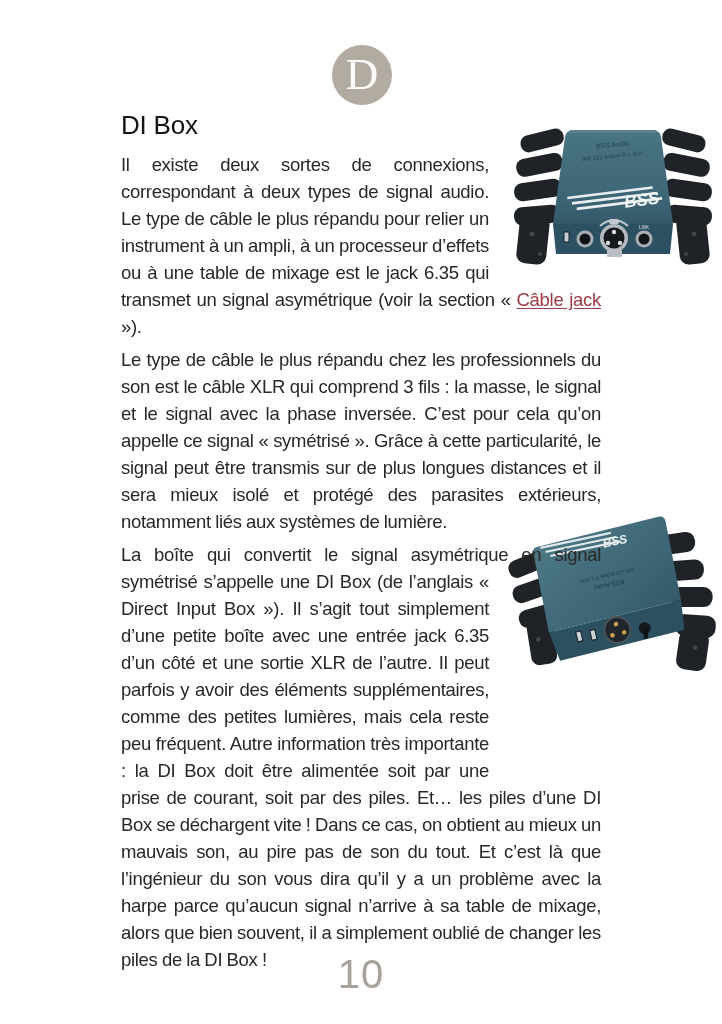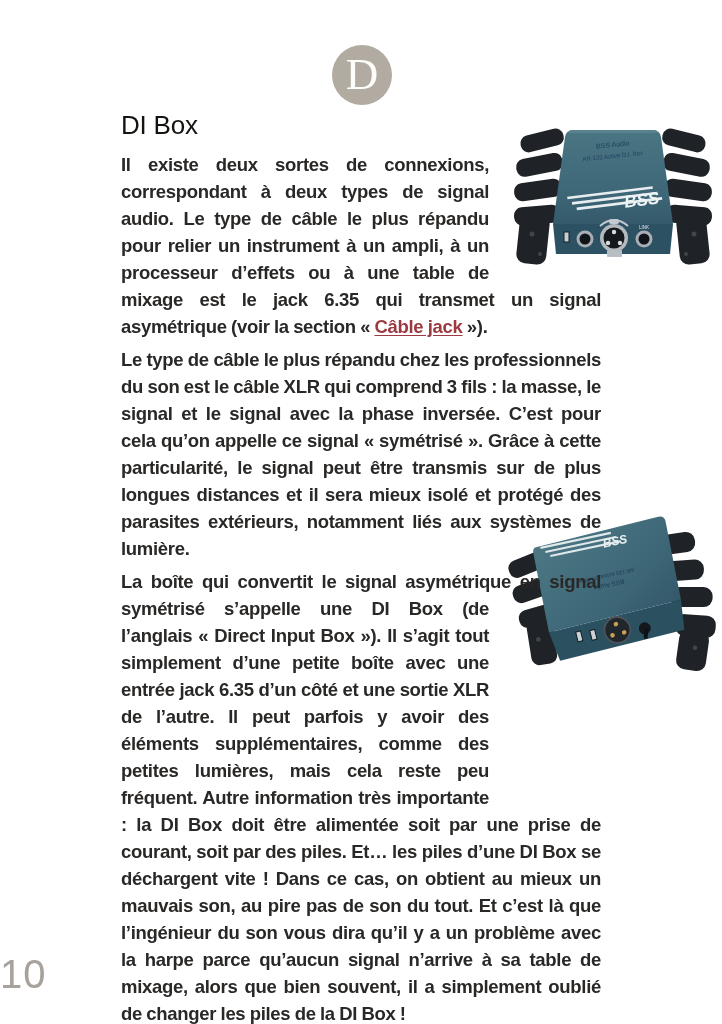--- a/index.html
+++ b/index.html
@@ -31,32 +31,32 @@
     margin:0 0 10px 0;
     font-size:26px;font-weight:400;color:#15120f;
     letter-spacing:-0.2px;
   }
   p{
     margin:0 0 6px 0;
     font-size:18.5px;line-height:27px;
     text-align:justify;
     letter-spacing:-0.3px;word-spacing:-0.5px;
     color:#2a2826;
-    font-weight:bold;
   }
   .sp{float:right;}
   .sp1{width:112px;height:132px;}
   .sp3{width:112px;height:243px;shape-outside:inset(27px 0 0 0);}
   a.xref{
     color:#9c3941;text-decoration:underline;
     text-decoration-color:#9c3941;text-underline-offset:2px;
     cursor:pointer;
   }
   .pagenum{
     position:absolute;left:0;top:952px;width:722px;
+    text-align:center;
     font-size:40px;color:#a7a29b;letter-spacing:1px;
   }
   .photo{position:absolute;}
   .photo1{left:512px;top:126px;}
   .photo2{left:514px;top:516px;}
   svg{overflow:visible;}
 </style>
 </head>
 <body>
 

